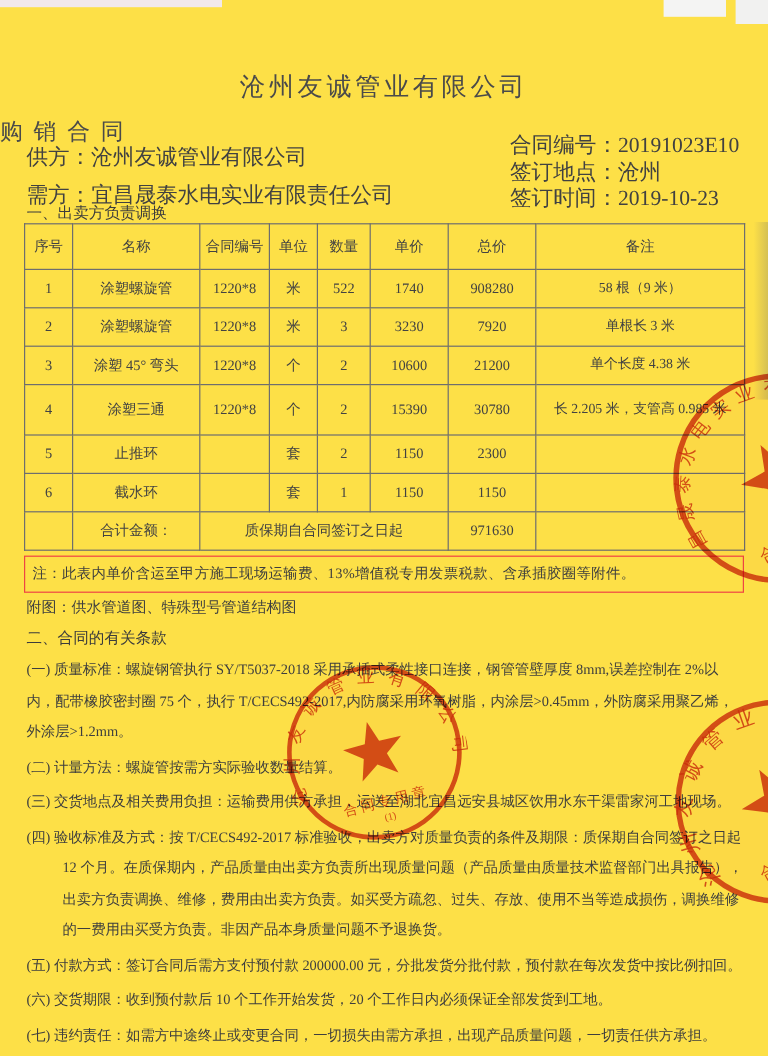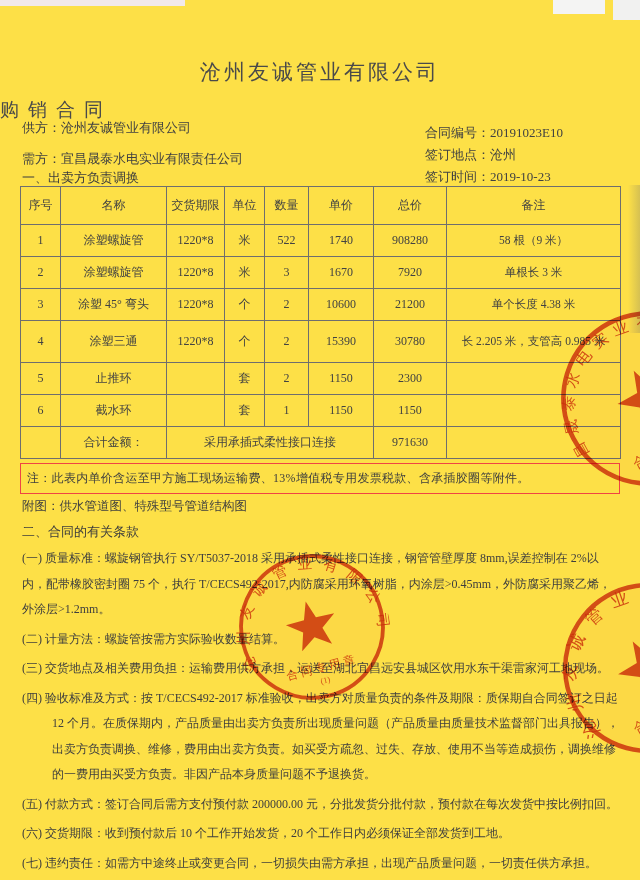--- a/index.html
+++ b/index.html
@@ -14,24 +14,24 @@
   .art-b{position:absolute;left:553px;top:0;width:52px;height:14px;background:#f4f4f3;}
   .art-c{position:absolute;left:613px;top:0;width:27px;height:20px;background:#f1f1f0;}
   .art-d{position:absolute;right:0;top:185px;width:12px;height:148px;
          background:linear-gradient(to right,rgba(0,0,0,0),rgba(110,110,110,.28));}
 
   .title{position:absolute;top:58px;left:0;width:100%;text-align:center;
          font-size:21px;letter-spacing:3px;color:#4a4a4a;}
   .subtitle{position:absolute;top:97px;left:0;width:100%;text-align:left;
          font-size:19px;letter-spacing:9px;color:#4a4a4a;}
 
-  .meta{font-size:13px;color:#414141;}
+  .meta{font-size:18px;color:#414141;}
   .m-supplier{position:absolute;left:22px;top:119px;}
   .m-buyer{position:absolute;left:22px;top:150px;}
-  .m-right{position:absolute;left:425px;top:110px;line-height:22px;margin-top:12px;}
+  .m-right{position:absolute;left:425px;top:110px;line-height:22px;}
   .sec-head1{position:absolute;left:22px;top:169px;font-size:13px;color:#3c3c3c;}
 
   .table-wrap{position:absolute;left:20px;top:186px;width:600px;}
   table.items{border-collapse:collapse;width:600px;table-layout:fixed;
     font-size:12px;color:#424242;}
   table.items td,table.items th{border:1px solid #6e6e6e;text-align:center;
     vertical-align:middle;font-weight:normal;padding:1px 3px;overflow:hidden;}
   tr.hrow{height:38px;}  tr.r-std{height:32px;}  tr.r-tall{height:42px;}
   tr.r-total{height:32px;padding-left:36px;}
   td.remark{font-size:11.5px;line-height:1.3;}
@@ -83,21 +83,21 @@
           <col style="width:40px">
         <col style="width:44px">
           <col style="width:65px">
           <col style="width:73px">
           <col style="width:174px">
       </colgroup>
       <tbody>
           <tr class="hrow">
         <th>序号</th>
         <th>名称</th>
-        <th>交货期限</th>
+        <th>合同编号</th>
         <th>单位</th>
         <th>数量</th>
         <th>单价</th>
         <th>总价</th>
         <th>备注</th>
       </tr>
       <tr class="r-std">
         <td>1</td>
         <td>涂塑螺旋管</td>
         <td>1220*8</td>
@@ -106,21 +106,21 @@
         <td>1740</td>
         <td>908280</td>
         <td class="remark">58 根（9 米）</td>
       </tr>
       <tr class="r-std">
         <td>2</td>
         <td>涂塑螺旋管</td>
         <td>1220*8</td>
         <td>米</td>
         <td>3</td>
-        <td>1670</td>
+        <td>3230</td>
         <td>7920</td>
         <td class="remark">单根长 3 米</td>
       </tr>
       <tr class="r-std">
         <td>3</td>
         <td>涂塑 45° 弯头</td>
         <td>1220*8</td>
         <td>个</td>
         <td>2</td>
         <td>10600</td>
@@ -153,21 +153,21 @@
         <td></td>
         <td>套</td>
         <td>1</td>
         <td>1150</td>
         <td>1150</td>
         <td class="remark"></td>
       </tr>
       <tr class="r-total">
         <td></td>
         <td>合计金额：</td>
-        <td colspan="4">采用承插式柔性接口连接</td>
+        <td colspan="4">质保期自合同签订之日起</td>
         <td>971630</td>
         <td></td>
       </tr>
     </tbody>
       </table>
     <div class="note-box">注：此表内单价含运至甲方施工现场运输费、13%增值税专用发票税款、含承插胶圈等附件。</div>
   </div>
 
   <div class="attach">附图：供水管道图、特殊型号管道结构图</div>
   <div class="sec-head2">二、合同的有关条款</div>

